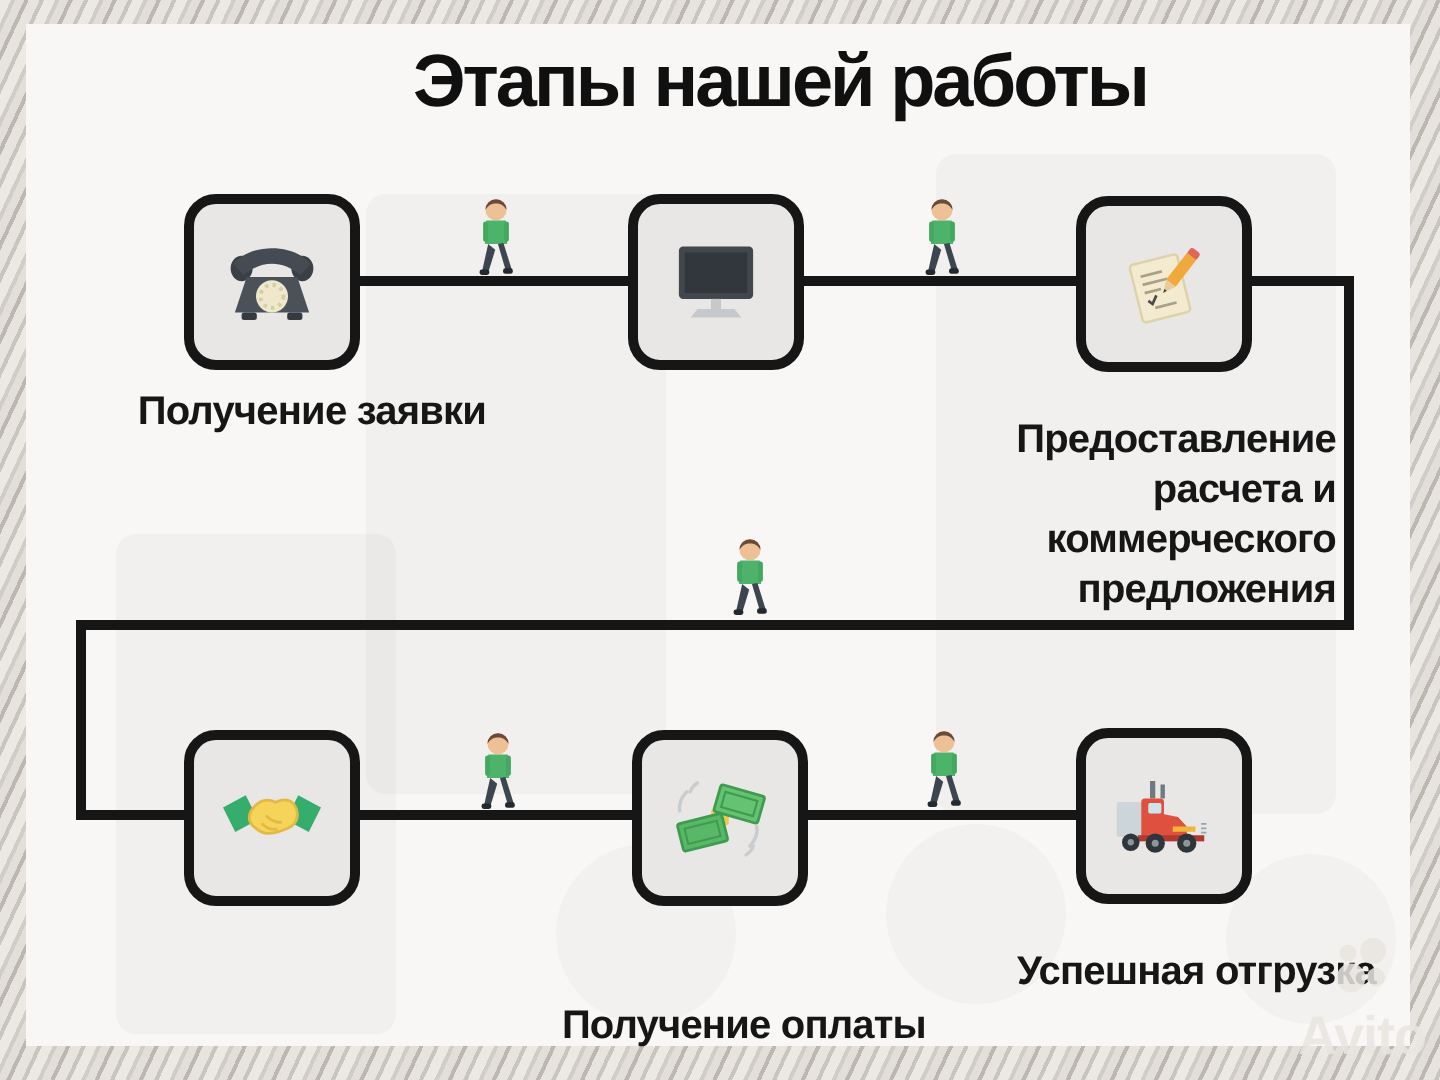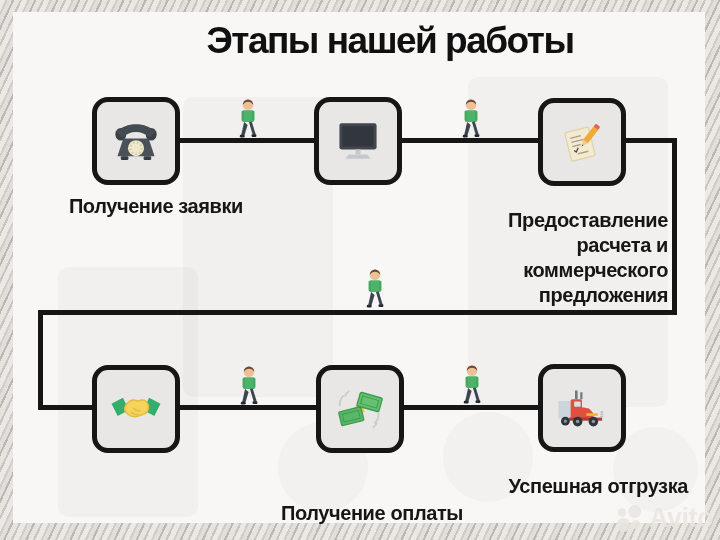--- a/index.html
+++ b/index.html
@@ -35,21 +35,21 @@
 
   .step-label{
     position:absolute;text-align:right;font-size:20px;font-weight:600;
     letter-spacing:-0.4px;line-height:25px;color:#161616;
   }
 
   .walker{position:absolute;width:24px;height:43px;}
 
   .wm{
     position:absolute;right:7px;bottom:6px;display:flex;align-items:center;
-    gap:5px;opacity:.85;
+    gap:5px;opacity:.85;flex-direction:column;
   }
   .wm-text{
     font-size:27px;font-weight:bold;color:#e9e6e2;letter-spacing:-0.5px;
   }
 </style>
 </head>
 <body>
 
 <div class="screen">
 

